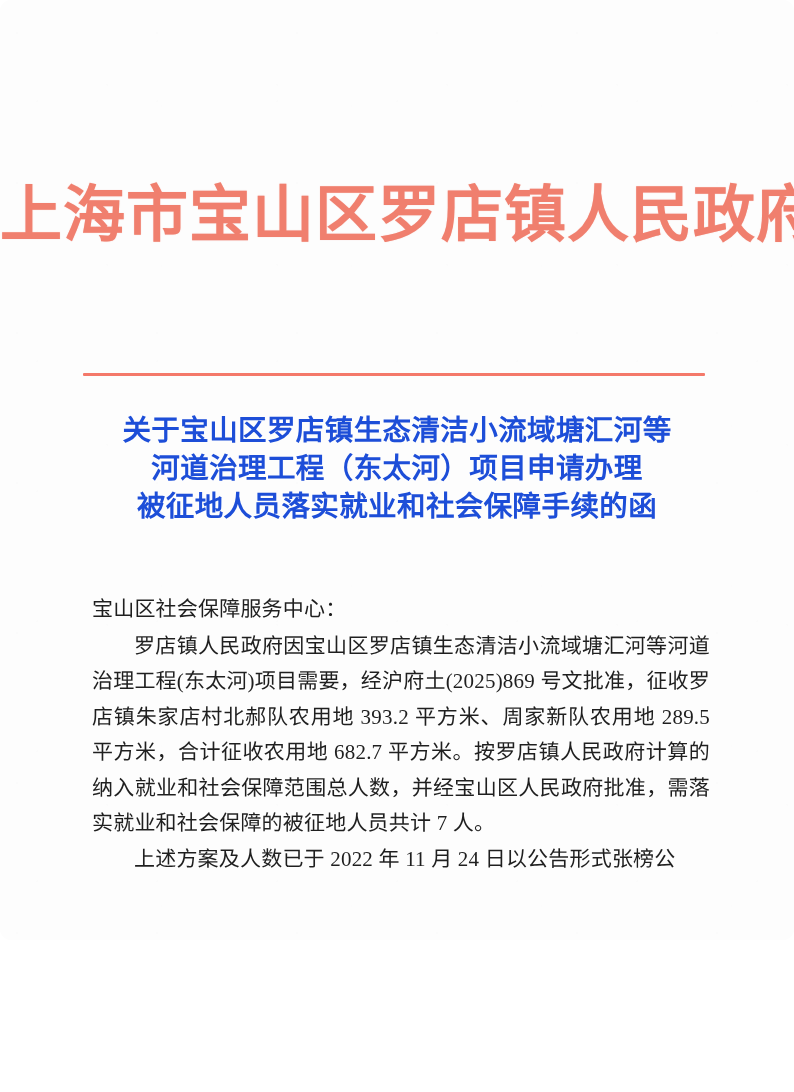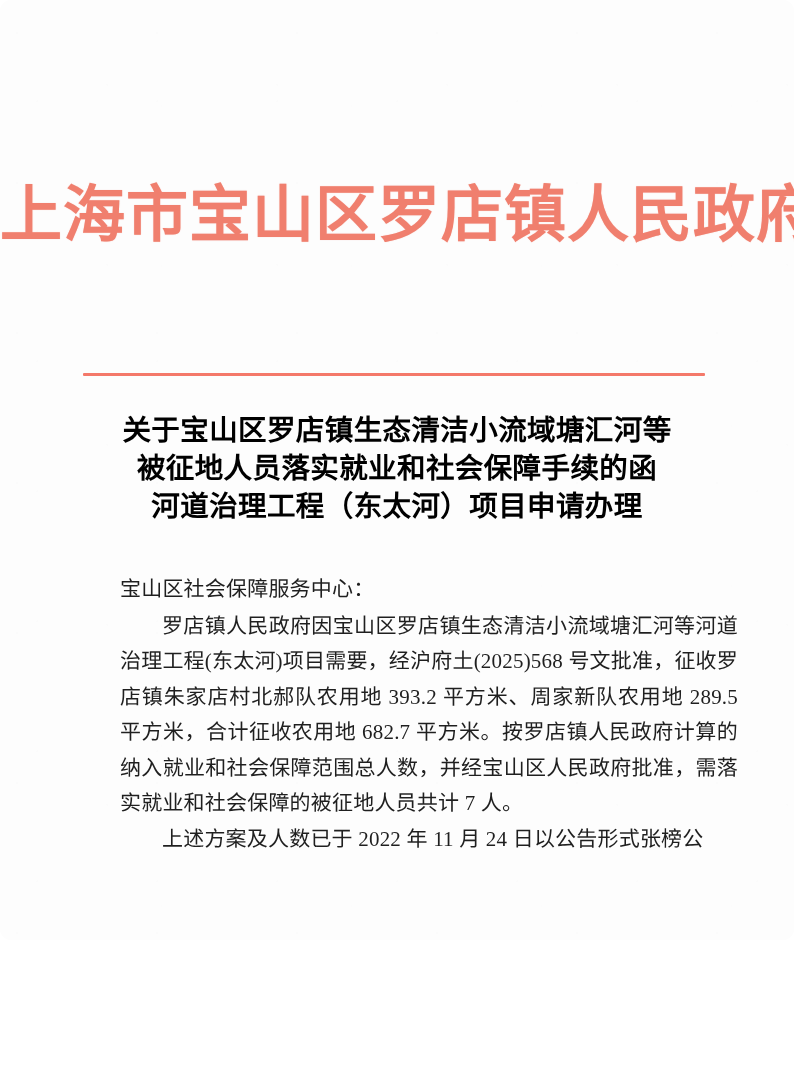--- a/index.html
+++ b/index.html
@@ -82,35 +82,34 @@
   .doc-title {
     position: absolute;
     top: 412px;
     left: 72px;
     width: 650px;
     text-align: center;
     font-weight: 700;
     font-size: 28.5px;
     line-height: 38px;
     letter-spacing: 0.4px;
-    color: #000000;
+    color: #1d4ed8;
   }
   .doc-title .tline { display: block; white-space: nowrap; }
 
   
   .body-block {
     position: absolute;
-    top: 572px;
+    top: 592px;
     left: 92px;
     width: 618px;
     font-size: 21px;
     line-height: 35.5px;
     color: #1f1f1f;
     letter-spacing: 0.2px;
-    margin-left: 28px;
   }
 
   .recipient {
     margin: 0 0 1px 0;
     white-space: nowrap;
   }
 
   .para {
     margin: 0;
     text-align: justify;
@@ -138,28 +137,28 @@
 
   <div class="letterhead">
     <div class="letterhead-title">上海市宝山区罗店镇人民政府</div>
   </div>
 
 
   <div class="red-rule"></div>
 
   <div class="doc-title">
     <span class="tline">关于宝山区罗店镇生态清洁小流域塘汇河等</span>
+    <span class="tline">河道治理工程（东太河）项目申请办理</span>
     <span class="tline">被征地人员落实就业和社会保障手续的函</span>
-    <span class="tline">河道治理工程（东太河）项目申请办理</span>
   </div>
 
   <div class="body-block">
     <p class="recipient">宝山区社会保障服务中心：</p>
 
-    <p class="para">罗店镇人民政府因宝山区罗店镇生态清洁小流域塘汇河等河道治理工程(东太河)项目需要，经沪府土(2025)568 号文批准，征收罗店镇朱家店村北郝队农用地 393.2 平方米、周家新队农用地 289.5 平方米，合计征收农用地 682.7 平方米。按罗店镇人民政府计算的纳入就业和社会保障范围总人数，并经宝山区人民政府批准，需落实就业和社会保障的被征地人员共计 7 人。</p>
+    <p class="para">罗店镇人民政府因宝山区罗店镇生态清洁小流域塘汇河等河道治理工程(东太河)项目需要，经沪府土(2025)869 号文批准，征收罗店镇朱家店村北郝队农用地 393.2 平方米、周家新队农用地 289.5 平方米，合计征收农用地 682.7 平方米。按罗店镇人民政府计算的纳入就业和社会保障范围总人数，并经宝山区人民政府批准，需落实就业和社会保障的被征地人员共计 7 人。</p>
 
 
     <p class="para">上述方案及人数已于 2022 年 11 月 24 日以公告形式张榜公</p>
   </div>
 
   <div class="page-number">1</div>
 
 </div>
 
 </body></html>

